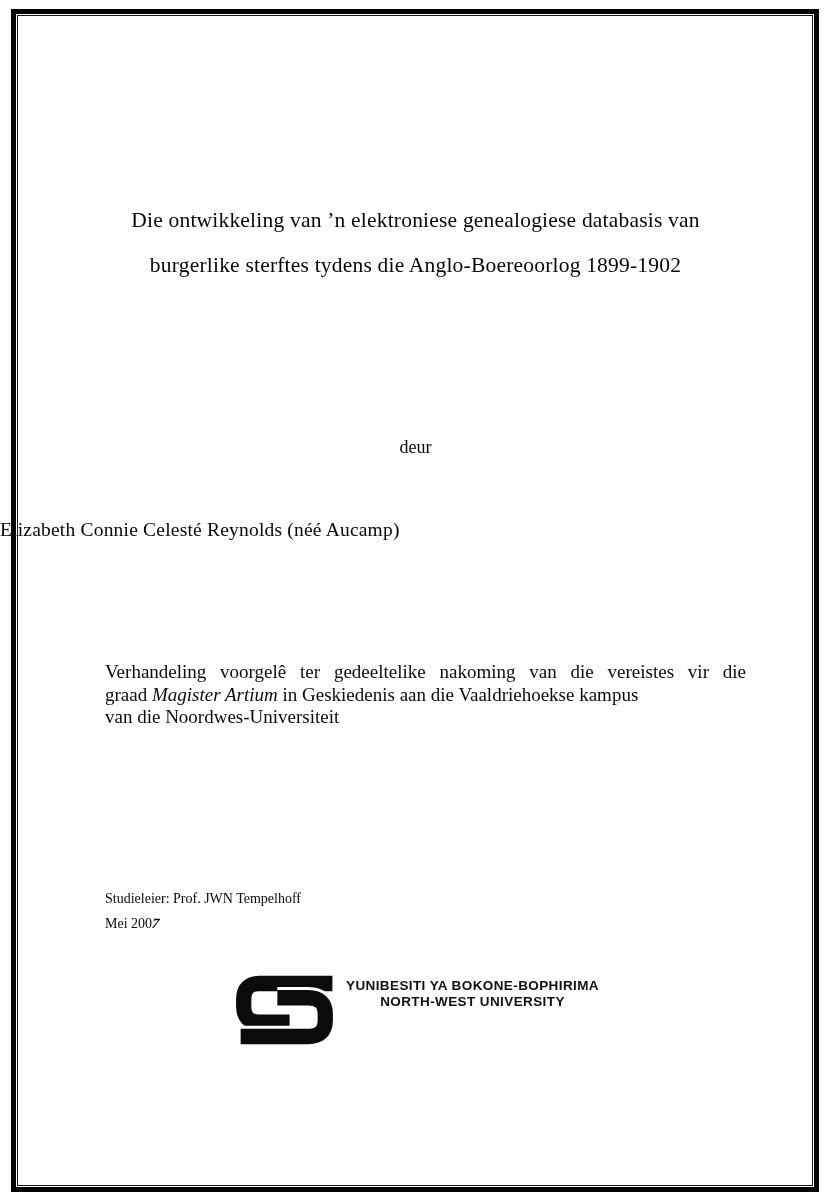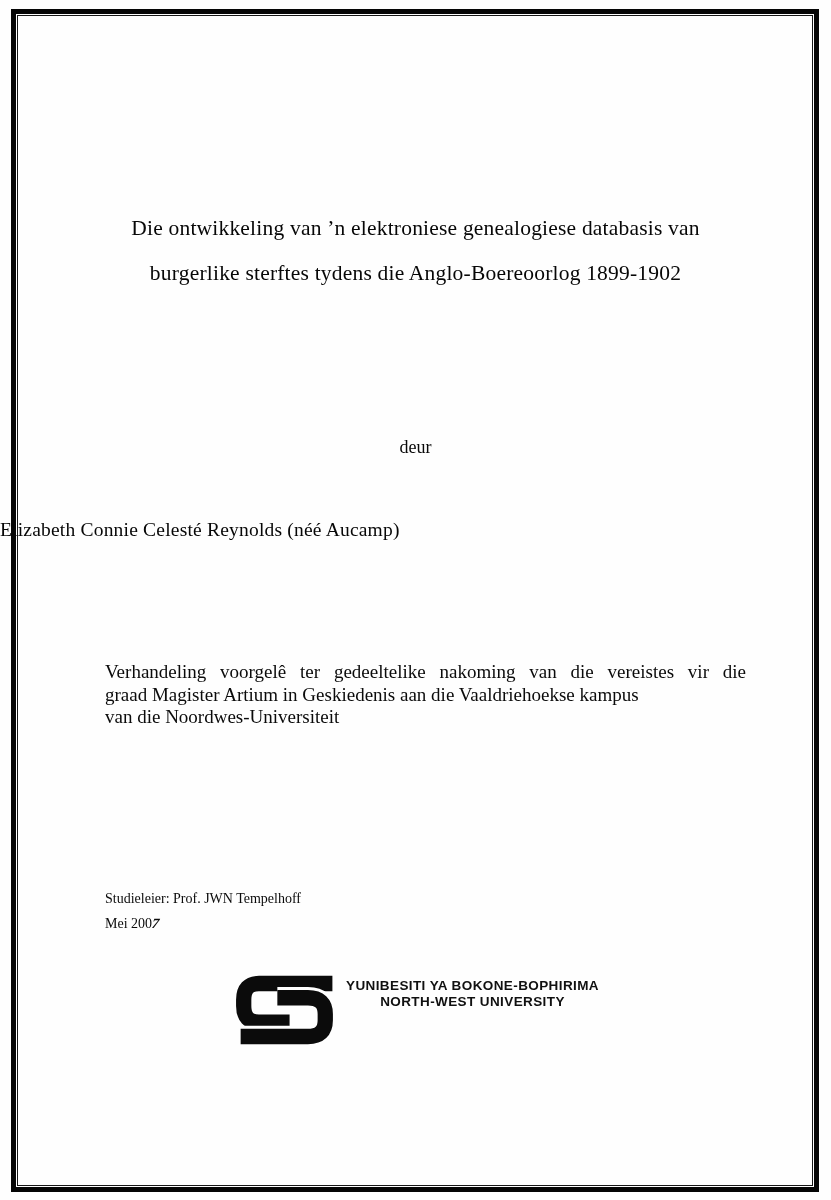--- a/index.html
+++ b/index.html
@@ -22,21 +22,21 @@
     top: 9px; left: 11px; right: 12px; bottom: 8px;
     border: 5px solid #050505;
   }
   .frame-inner {
     position: absolute;
     inset: 1px;
     border: 1px solid #161616;
   }
   .title-block {
     position: absolute;
-    top: 206px;
+    top: 198px;
     left: 80px;
     right: 80px;
     text-align: center;
     font-size: 21.5px;
     line-height: 45px;
     letter-spacing: 0.2px;
     color: #070707;
   }
   .byline {
     position: absolute;
@@ -64,20 +64,21 @@
     width: 641px;
     font-size: 19px;
     line-height: 22.5px;
     color: #0b0b0b;
   }
   .declaration .justified {
     text-align: justify;
     text-align-last: justify;
   }
   .declaration .em {
+    font-style: italic;
     text-align: right;
   }
   .supervisor-block {
     position: absolute;
     top: 886px;
     left: 105px;
     font-size: 14px;
     line-height: 25px;
     color: #0a0a0a;
   }

